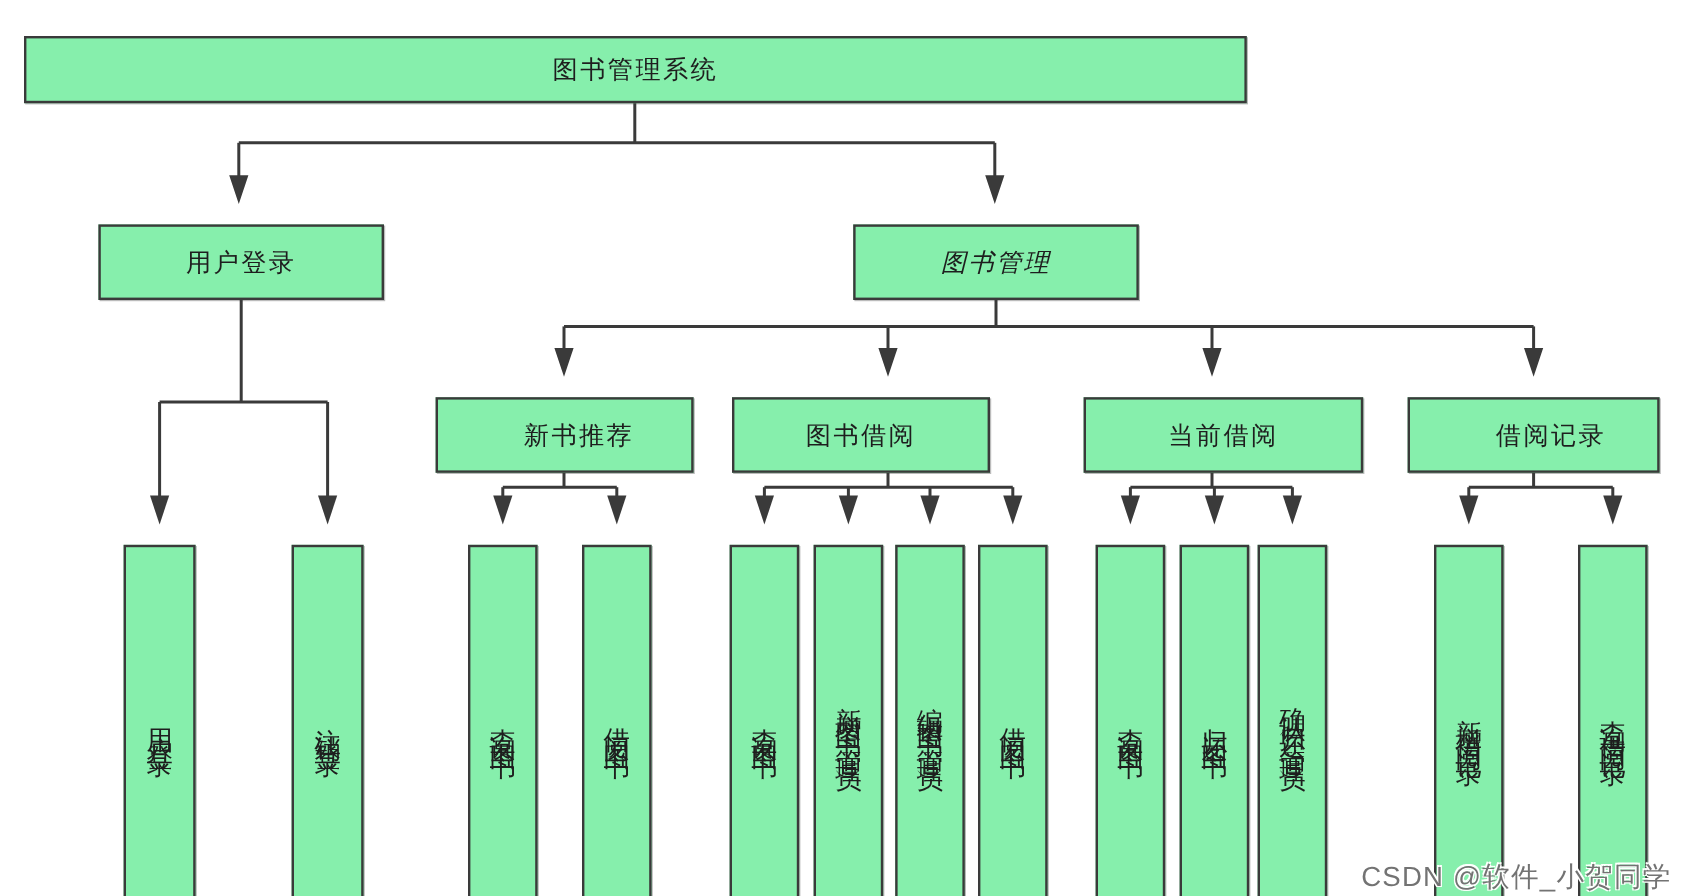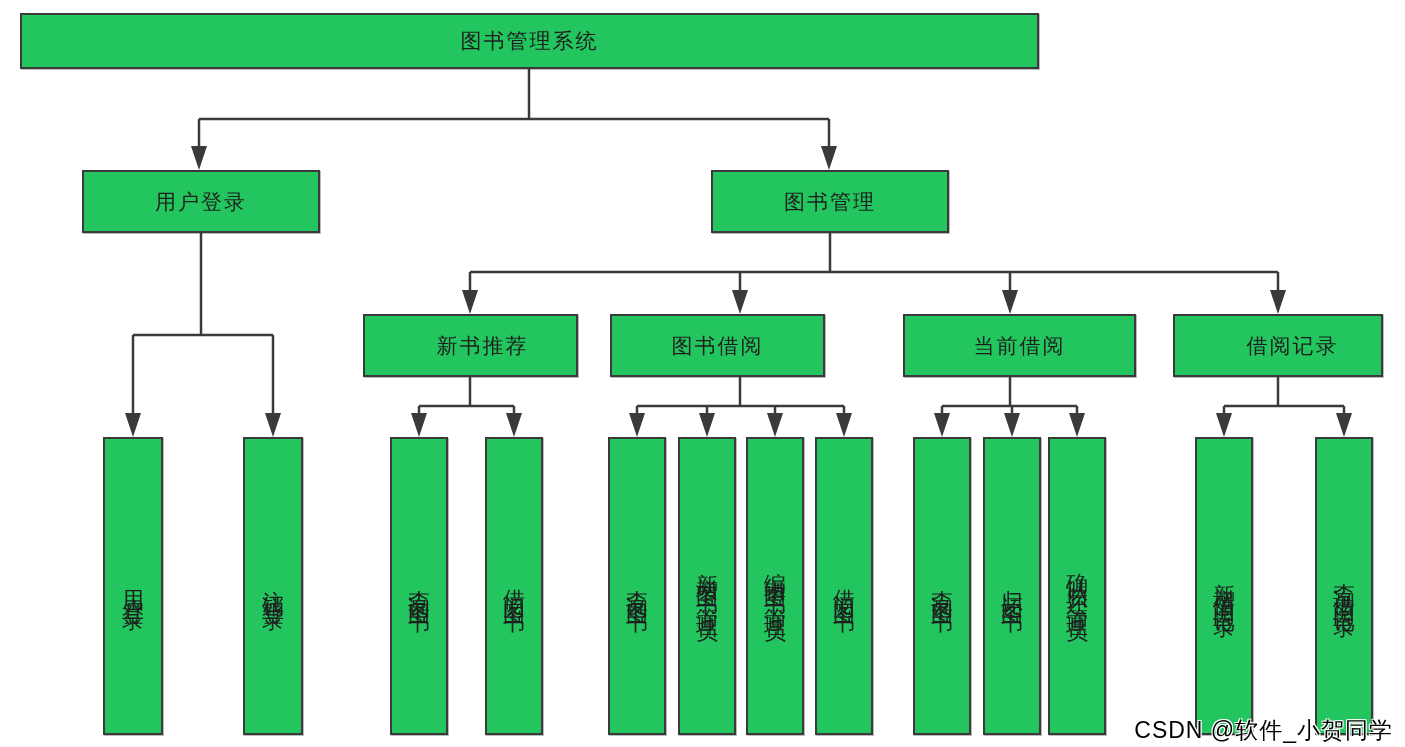--- a/index.html
+++ b/index.html
@@ -15,43 +15,44 @@
     position: absolute;
     left: 0; top: 0;
     width: 1405px;
     height: 747px;
     pointer-events: none;
   }
   .node {
     position: absolute;
     box-sizing: border-box;
     border: 2px solid #3a3a3a;
-    background: #22c55e;
+    background: #86efac;
     color: #1e1e1e;
     display: flex;
     align-items: center;
     justify-content: center;
     box-shadow: 1px 1px 0 rgba(60,60,60,0.35);
+    margin-top: 17px;
   }
   .h-node { font-size: 21px; letter-spacing: 2px; white-space: nowrap; }
   .root-node { font-size: 21px; letter-spacing: 2px; }
   .leaf span {
     writing-mode: vertical-rl;
     text-orientation: mixed;
     font-size: 22px;
     letter-spacing: 7px;
     line-height: 1;
   }
   .watermark {
     position: absolute;
     right: 12px;
     bottom: 1px;
     font-size: 23px;
     letter-spacing: 1px;
-    color: #000000;
+    color: #737373;
     text-shadow: 1px 1px 0 #ffffff, -1px -1px 0 #ffffff, 1px -1px 0 #ffffff, -1px 1px 0 #ffffff;
     z-index: 5;
     white-space: nowrap;
     margin-left: 32px;
   }
 </style>
 </head>
 <body>
 
 <div class="canvas">
@@ -125,21 +126,21 @@
     </g>
   </svg>
 
   <div class="node root-node" style="left:20px; top:13px; width:1019px; height:56px;">
     <span>图书管理系统</span>
   </div>
 
   <div class="node h-node" style="left:82px; top:170px; width:238px; height:63px;">
     <span>用户登录</span>
   </div>
-  <div class="node h-node" style="left:711px; top:170px; width:238px; height:63px;">
+  <div class="node h-node" style="left:711px; top:170px; width:238px; height:63px;font-style:italic;">
     <span>图书管理</span>
   </div>
 
   <div class="node h-node" style="left:363px; top:314px; width:215px; height:63px;padding-left:24px;">
     <span>新书推荐</span>
   </div>
   <div class="node h-node" style="left:610px; top:314px; width:215px; height:63px;">
     <span>图书借阅</span>
   </div>
   <div class="node h-node" style="left:903px; top:314px; width:233px; height:63px;">

